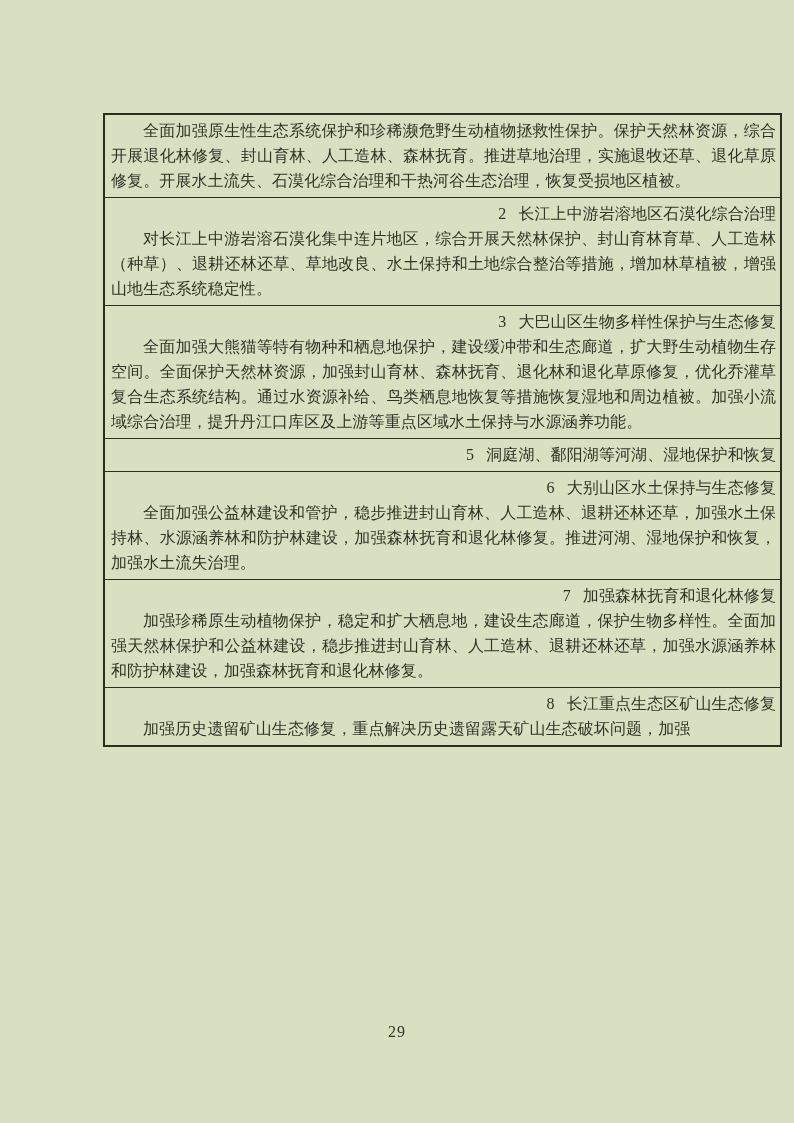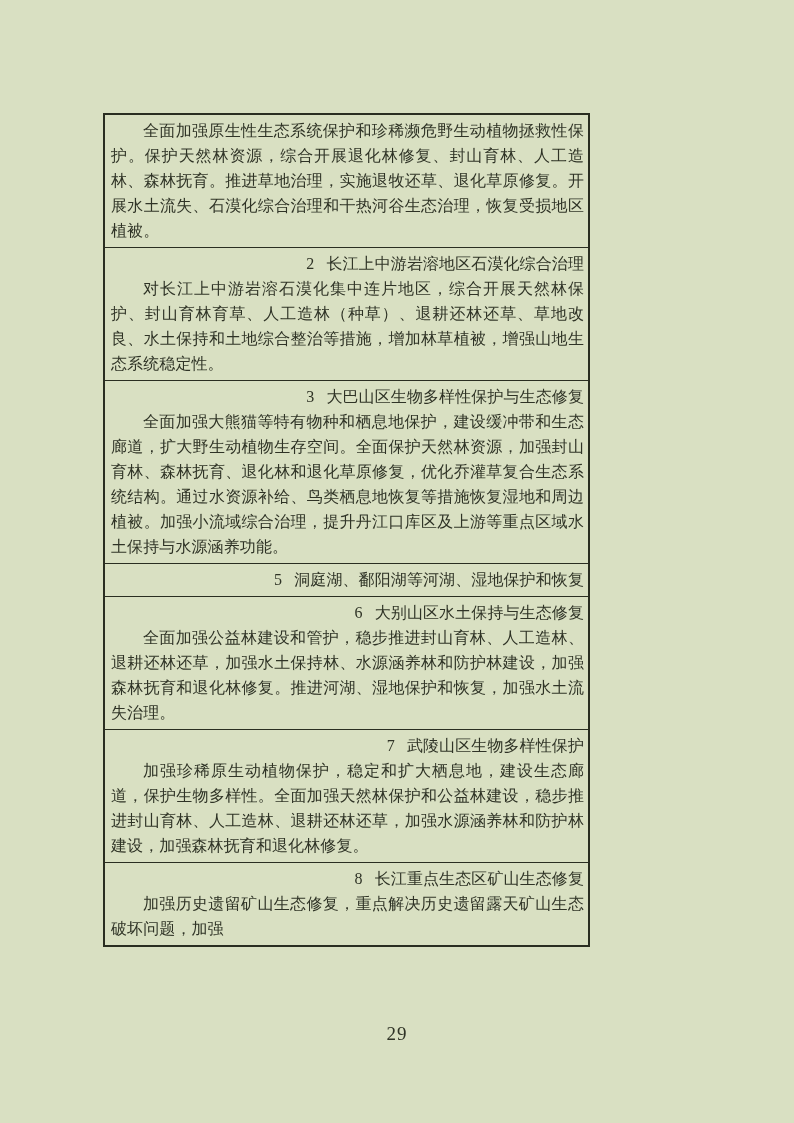--- a/index.html
+++ b/index.html
@@ -18,21 +18,21 @@
   }
   .page {
     position: relative;
     width: 794px;
     height: 1123px;
   }
   .doc-table {
     position: absolute;
     left: 103px;
     top: 113px;
-    width: 487px;
+    width: 679px;
     border: 2px solid var(--line);
   }
   .row {
     border-top: 1px solid var(--line);
     padding: 3px 4px 4px 6px;
     font-size: 16px;
     line-height: 25px;
     letter-spacing: 0.1px;
   }
   .row:first-child { border-top: none; }
@@ -49,21 +49,21 @@
   .sec-body {
     text-align: justify;
     text-indent: 32px;
   }
   .page-number {
     position: absolute;
     top: 1023px;
     left: 0;
     width: 794px;
     text-align: center;
-    font-size: 19px;
+    font-size: 16px;
     letter-spacing: 1px;
   }
 </style>
 </head>
 <body>
 
 <div class="page">
   <div class="doc-table" id="doc-table">
       <div class="row">
         <div class="sec-body">全面加强原生性生态系统保护和珍稀濒危野生动植物拯救性保护。保护天然林资源，综合开展退化林修复、封山育林、人工造林、森林抚育。推进草地治理，实施退牧还草、退化草原修复。开展水土流失、石漠化综合治理和干热河谷生态治理，恢复受损地区植被。</div>
@@ -77,21 +77,21 @@
         <div class="sec-body">全面加强大熊猫等特有物种和栖息地保护，建设缓冲带和生态廊道，扩大野生动植物生存空间。全面保护天然林资源，加强封山育林、森林抚育、退化林和退化草原修复，优化乔灌草复合生态系统结构。通过水资源补给、鸟类栖息地恢复等措施恢复湿地和周边植被。加强小流域综合治理，提升丹江口库区及上游等重点区域水土保持与水源涵养功能。</div>
       </div>
       <div class="row">
         <div class="sec-title"><span class="sec-num">5</span><span>洞庭湖、鄱阳湖等河湖、湿地保护和恢复</span></div>
       </div>
       <div class="row">
         <div class="sec-title"><span class="sec-num">6</span><span>大别山区水土保持与生态修复</span></div>
         <div class="sec-body">全面加强公益林建设和管护，稳步推进封山育林、人工造林、退耕还林还草，加强水土保持林、水源涵养林和防护林建设，加强森林抚育和退化林修复。推进河湖、湿地保护和恢复，加强水土流失治理。</div>
       </div>
       <div class="row">
-        <div class="sec-title"><span class="sec-num">7</span><span>武陵山区生物多样性保护</span></div>
+        <div class="sec-title"><span class="sec-num">7</span><span>加强森林抚育和退化林修复</span></div>
         <div class="sec-body">加强珍稀原生动植物保护，稳定和扩大栖息地，建设生态廊道，保护生物多样性。全面加强天然林保护和公益林建设，稳步推进封山育林、人工造林、退耕还林还草，加强水源涵养林和防护林建设，加强森林抚育和退化林修复。</div>
       </div>
       <div class="row">
         <div class="sec-title"><span class="sec-num">8</span><span>长江重点生态区矿山生态修复</span></div>
         <div class="sec-body">加强历史遗留矿山生态修复，重点解决历史遗留露天矿山生态破坏问题，加强</div>
       </div>
     </div>
   <div class="page-number">29</div>
 </div>
 

